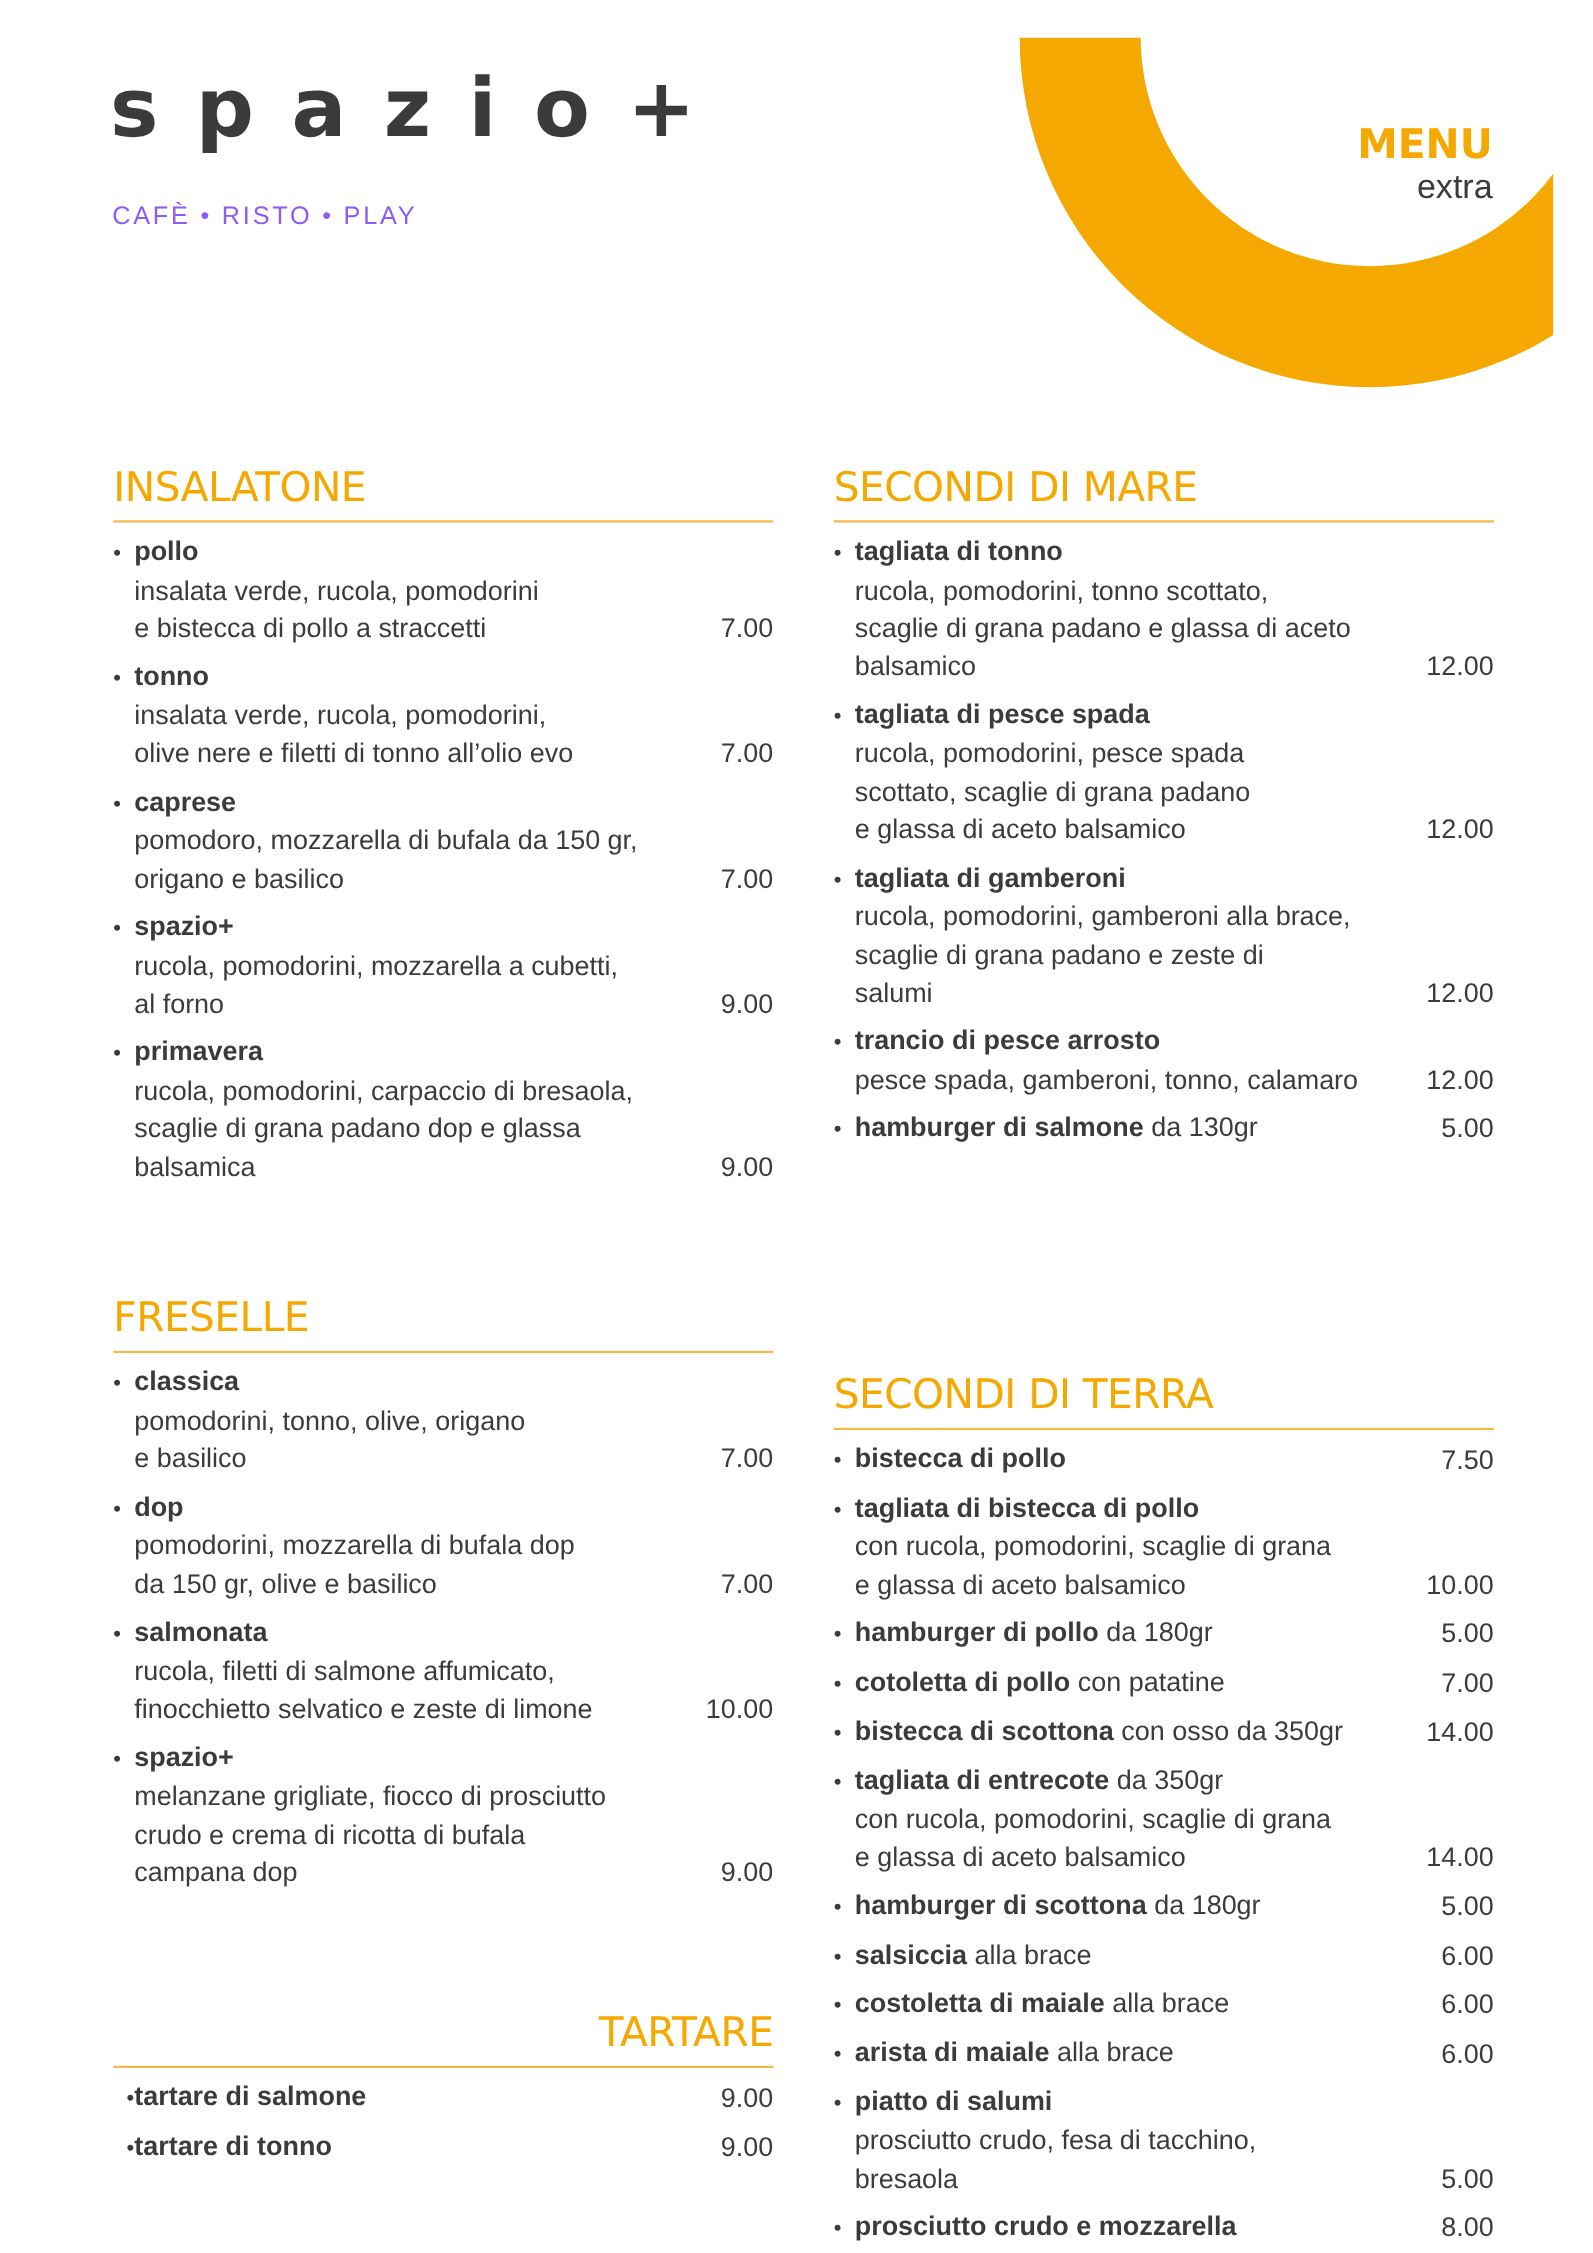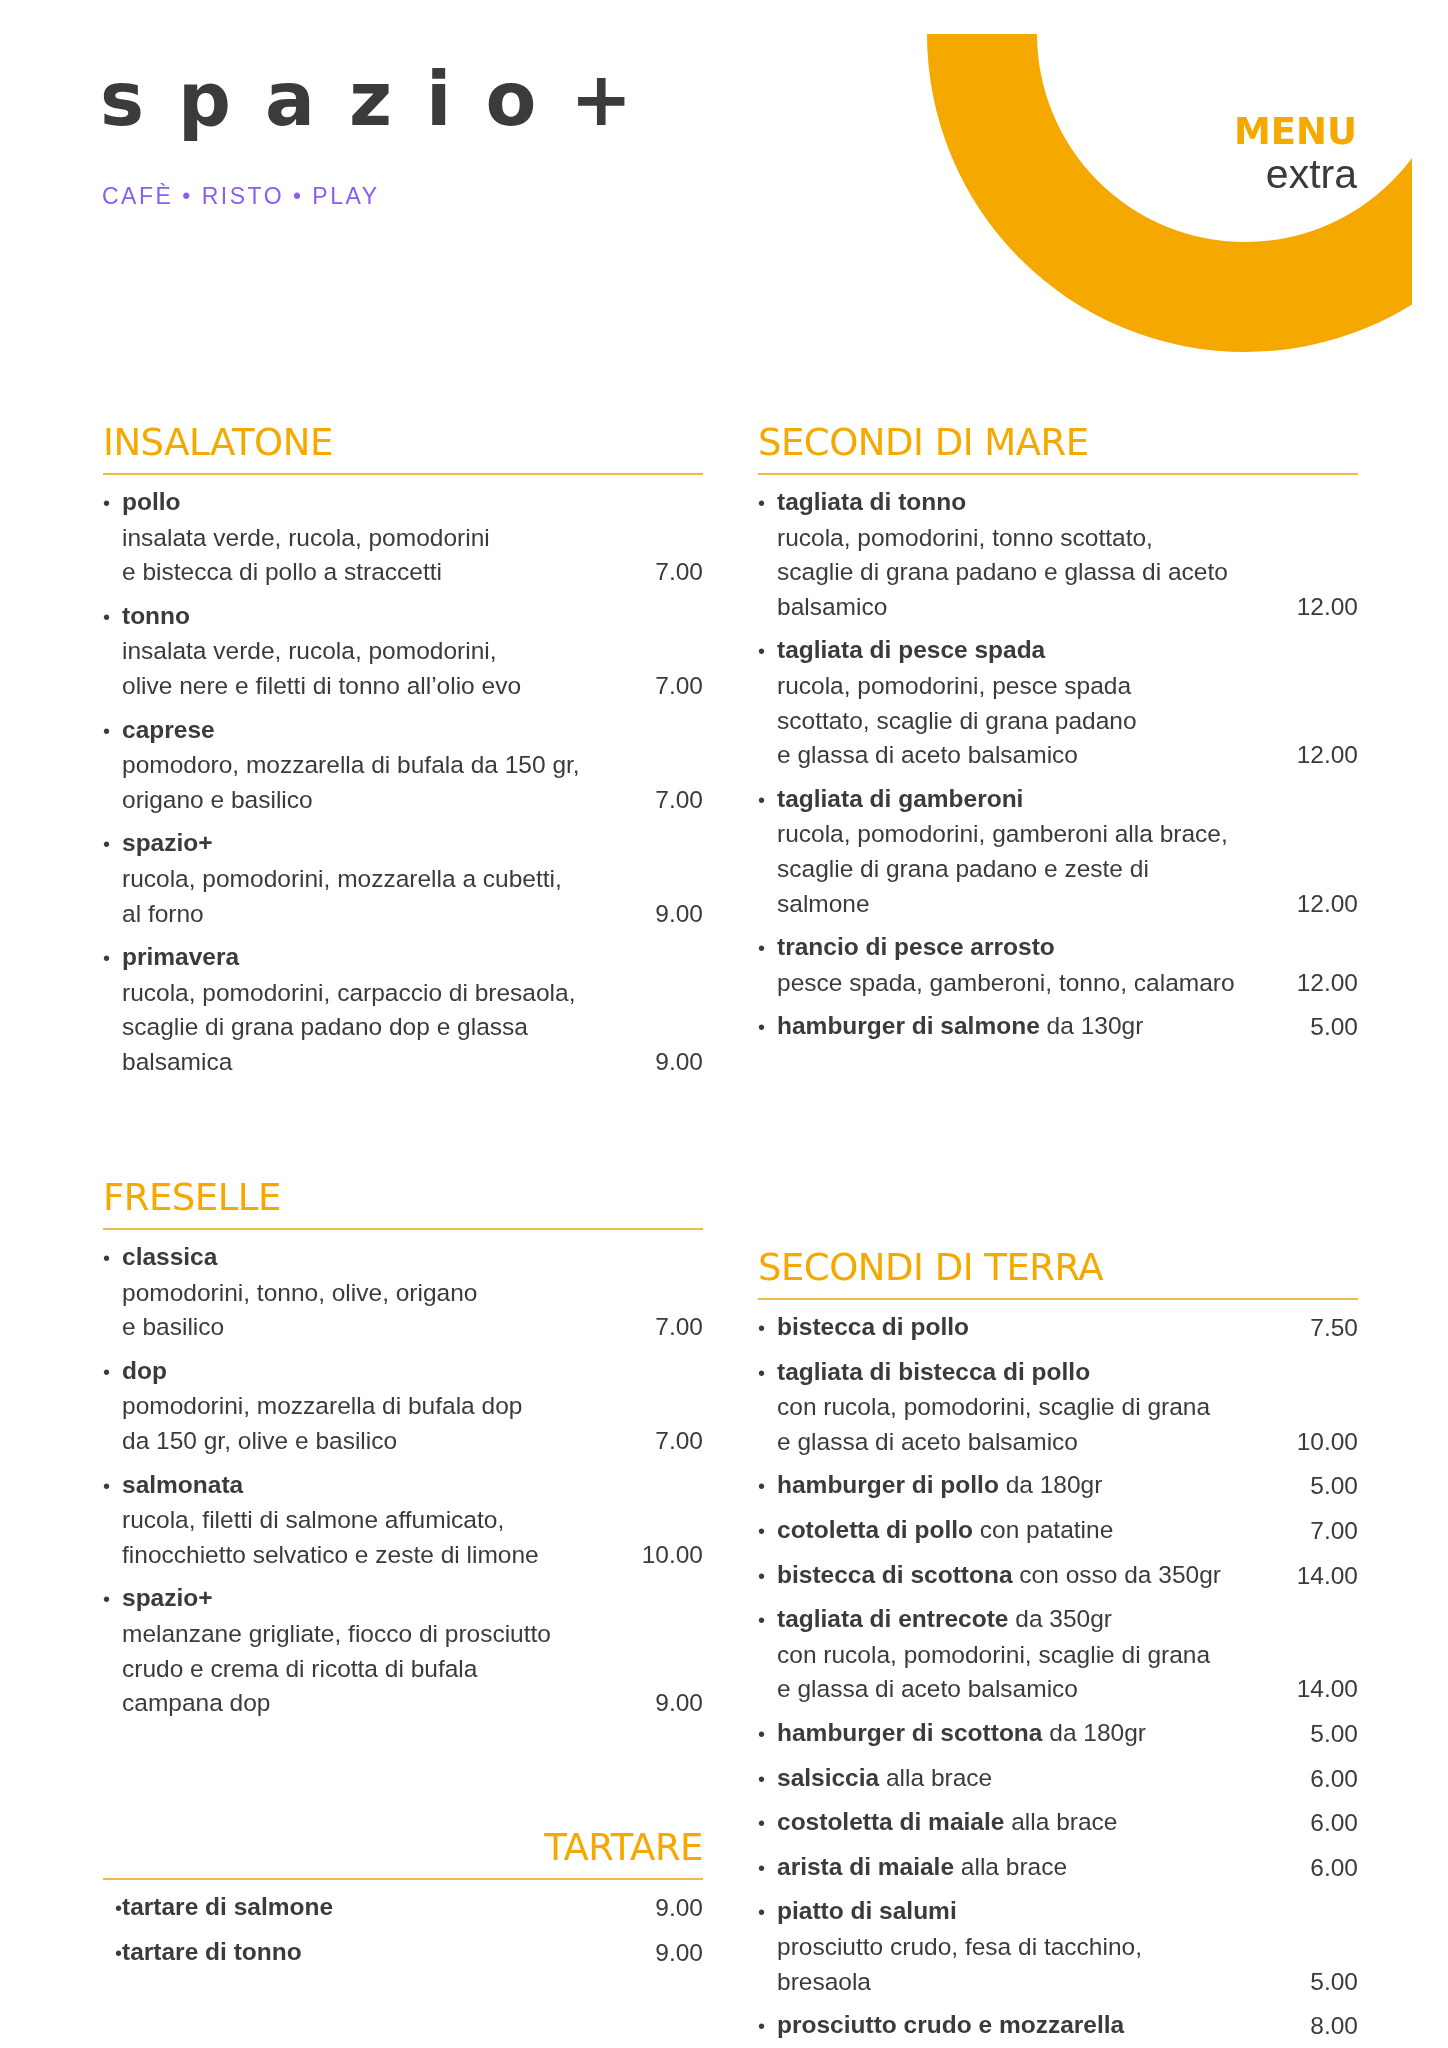--- a/index.html
+++ b/index.html
@@ -4,21 +4,21 @@
 <style>
   html, body { margin:0; padding:0; }
   body { width:1448px; height:2048px; background:#ffffff; position:relative; overflow:hidden;
          font-family:"Liberation Sans", "DejaVu Sans", sans-serif; color:#3b3b3d; }
   .arc { position:absolute; left:0; top:0; width:1448px; height:420px; }
   .logo { position:absolute; left:100px; top:62px; font-family:"DejaVu Sans", sans-serif; font-weight:bold;
           font-size:74px; letter-spacing:34px; color:#3b3b3d; line-height:1; }
   .tagline { position:absolute; left:102px; top:183px; font-size:23px; letter-spacing:2.5px; color:#8b5cf6; }
   .menu-title { position:absolute; right:91px; top:76px; text-align:right; line-height:1;margin-top:37px; }
   .menu-title .menu { font-family:"DejaVu Sans", sans-serif; font-weight:900; font-size:37px; color:#f5a800; display:block; letter-spacing:0px; font-weight:bold;}
-  .menu-title .extra { font-size:41px; color:#3b3b3d; display:block; margin-top:4px; }
+  .menu-title .extra { font-size:31px; color:#3b3b3d; display:block; margin-top:4px; }
 
   .section { position:absolute; width:600px; }
   .section.left { left:103px; width:600px; }
   .section.right { left:758px; width:600px; }
   .sec-title { font-family:"DejaVu Sans", sans-serif; font-weight:normal; font-size:37px; color:#f5a800;
                line-height:44px; height:44px; letter-spacing:-0.5px; margin:0; }
   .rule { height:2px; background:#f1b84a; margin-top:8px; margin-bottom:10px; }
   .item { position:relative; margin-bottom:9px; font-size:24.5px; line-height:34.6px; }
   .item .name-line { display:flex; align-items:baseline; }
   .bullet { width:19px; flex:none; font-size:20px; }
@@ -138,21 +138,21 @@
       <span class="price">12.00</span>
     </div>
     <div class="item">
       <div class="name-line">
         <span class="bullet">•</span>
         <span><span class="name">tagliata di gamberoni</span></span>
       </div>
       <div class="desc">
         <span class="desc-line">rucola, pomodorini, gamberoni alla brace,</span>
         <span class="desc-line">scaglie di grana padano e zeste di</span>
-        <span class="desc-line">salmone</span>
+        <span class="desc-line">salumi</span>
       </div>
       <span class="price">12.00</span>
     </div>
     <div class="item">
       <div class="name-line">
         <span class="bullet">•</span>
         <span><span class="name">trancio di pesce arrosto</span></span>
       </div>
       <div class="desc">
         <span class="desc-line">pesce spada, gamberoni, tonno, calamaro</span>

